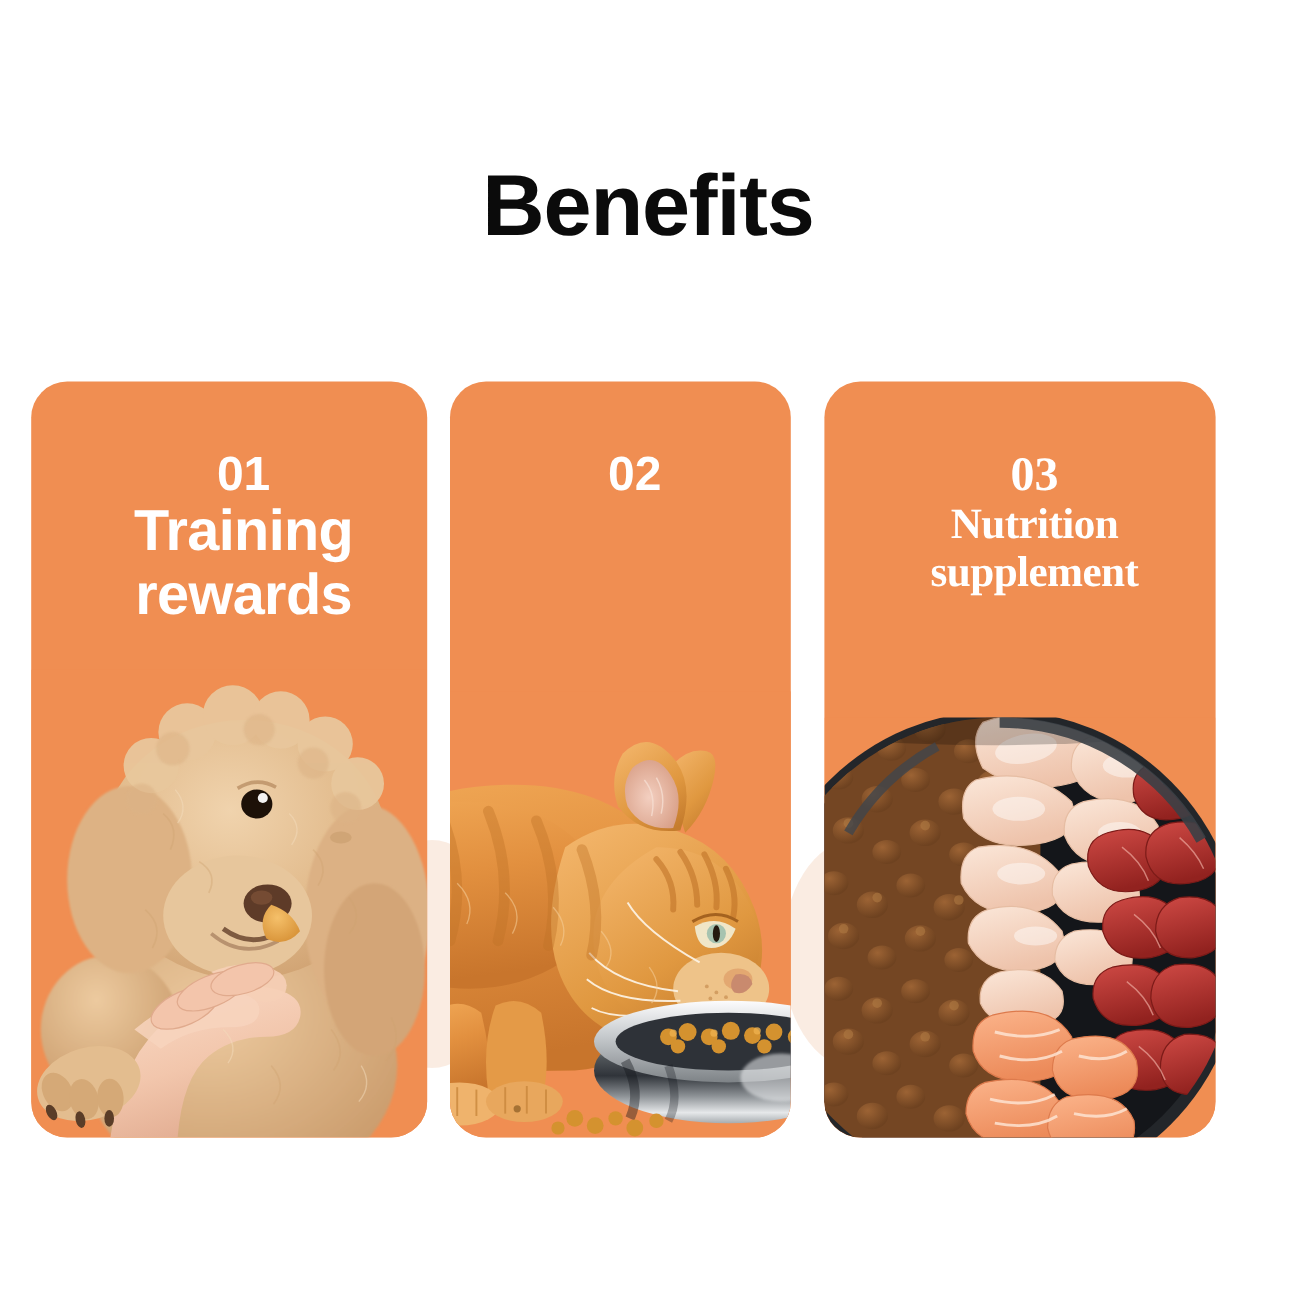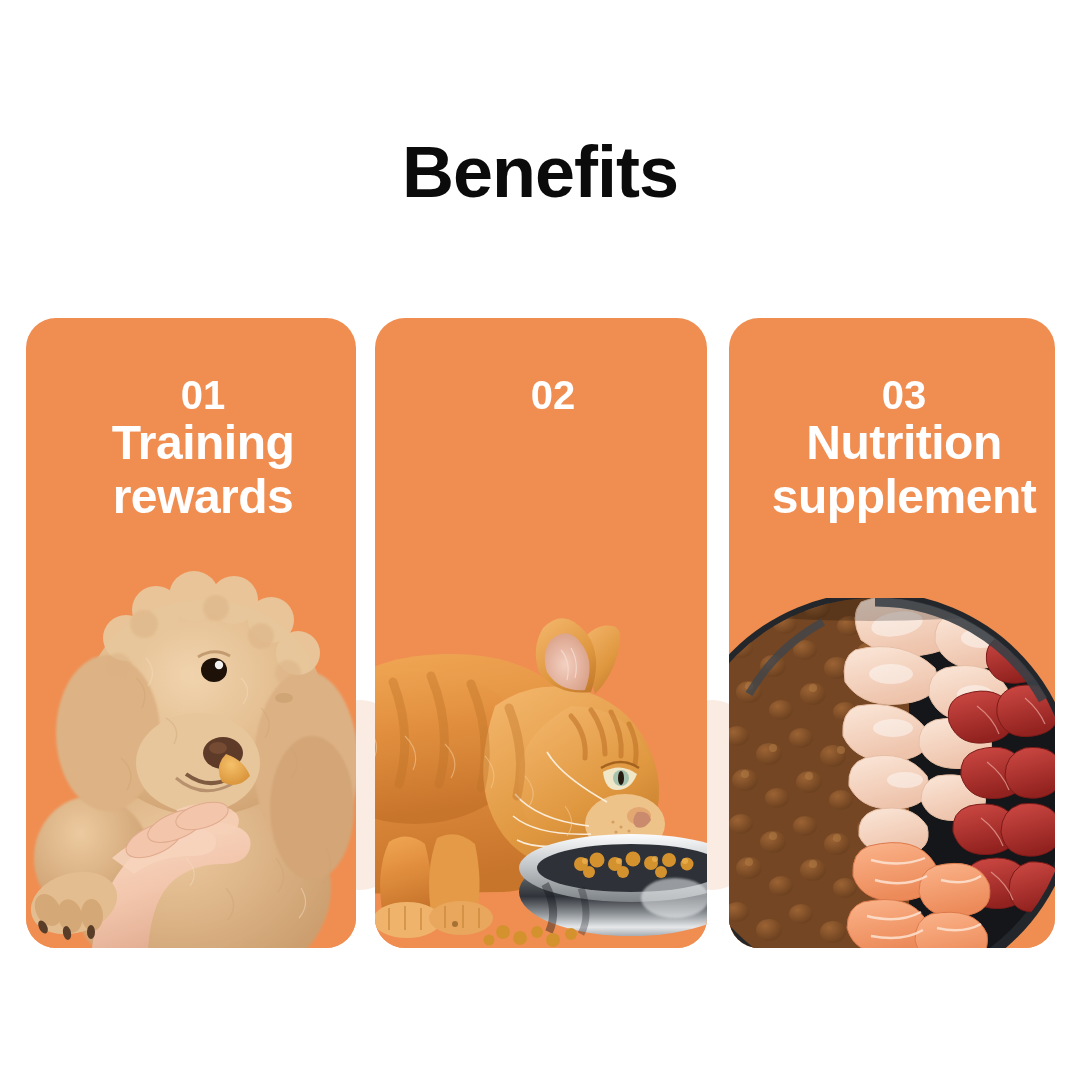--- a/index.html
+++ b/index.html
@@ -42,22 +42,22 @@
   
   .card {
     position: absolute;
     top: 318px;
     height: 630px;
     background: #f08e52;
     border-radius: 30px;
     overflow: hidden;
   }
   #card-1 { left: 26px;  width: 330px; }
-  #card-2 { left: 375px; width: 332px; }
-  #card-3 { left: 729px; width: 326px; }
+  #card-2 { left: 375px; width: 284px; }
+  #card-3 { left: 687px; width: 326px; font-family: Liberation Serif, serif; }
 
   .card-text {
     position: absolute;
     left: 0; top: 56px;
     width: 100%;
     text-align: center;
     color: #ffffff;
     z-index: 5;
     padding: 0 18px;
     margin-left: 12px;
@@ -69,21 +69,21 @@
     display: block;
   }
   .card-label {
     font-size: 48px;
     font-weight: 800;
     line-height: 1.12;
     display: block;
     letter-spacing: -.5px;
     white-space: pre-line;
   }
-  #card-3 .card-label { font-size: 48px; }
+  #card-3 .card-label { font-size: 36px; }
 
   .photo {
     position: absolute;
     left: 0; bottom: 0;
     width: 100%;
     display: block;
   }
   #photo-1 { height: 390px; }
   #photo-2 { height: 372px; }
   #photo-3 { height: 350px; }

